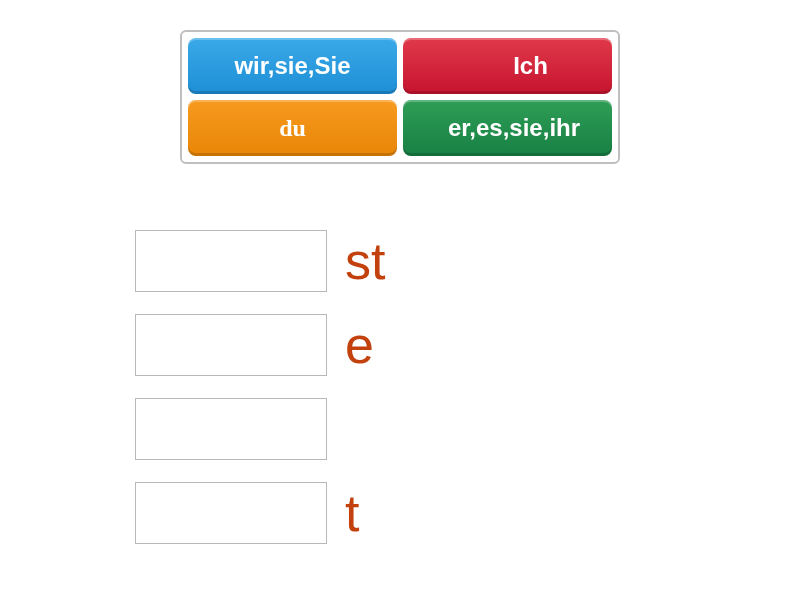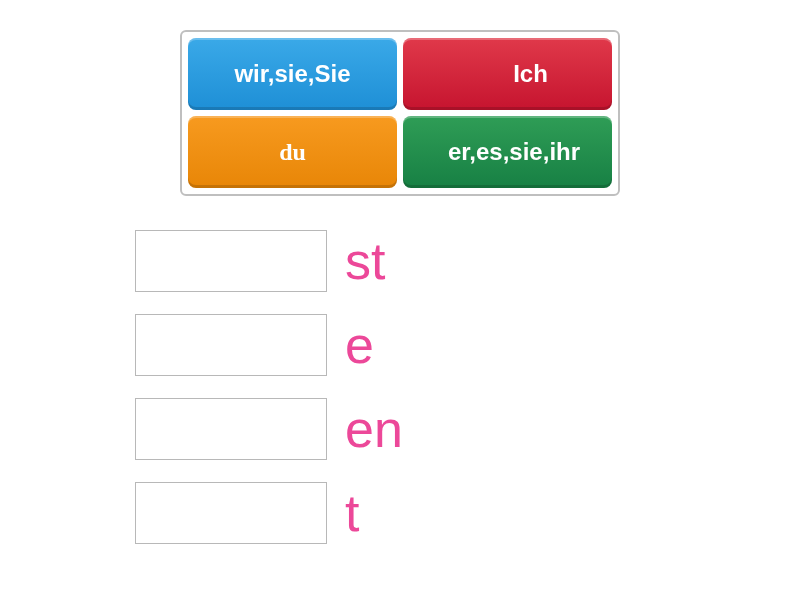--- a/index.html
+++ b/index.html
@@ -4,34 +4,34 @@
 <style>
   html,body{margin:0;padding:0;width:800px;height:600px;background:#fff;font-family:Arial,Helvetica,sans-serif;}
   .stage{position:relative;width:800px;height:600px;}
   .tile-tray{
     position:absolute;left:180px;top:30px;width:440px;
     border:2px solid #bfbfbf;border-radius:6px;background:#fff;
     display:grid;grid-template-columns:1fr 1fr;grid-template-rows:1fr 1fr;
     gap:6px;padding:6px;box-sizing:border-box;
   }
   .tile{
-    height:72px;border-radius:8px;display:flex;align-items:center;justify-content:center;
+    height:56px;border-radius:8px;display:flex;align-items:center;justify-content:center;
     color:#fff;font-weight:700;font-size:24px;cursor:grab;user-select:none;
     box-shadow:inset 0 -3px 0 rgba(0,0,0,.15), inset 0 2px 0 rgba(255,255,255,.25);
   }
   .tile.blue  {background:linear-gradient(#3aa9e8,#1e8fd6);}
   .tile.red   {background:linear-gradient(#e0394a,#c6142f);padding-left:46px;}
   .tile.orange{background:linear-gradient(#f79a1f,#e88607);font-family:Liberation Serif, serif;}
   .tile.green {background:linear-gradient(#2f9d56,#178044);padding-left:13px;}
   .rows{position:absolute;left:135px;top:230px;}
   .row{display:flex;align-items:center;margin-bottom:22px;}
   .slot{
     width:190px;height:60px;border:1px solid #b8b8b8;background:#fff;margin-right:18px;
   }
-  .ending{font-size:52px;color:#ec4899;line-height:1;}
+  .ending{font-size:52px;color:#c2410c;line-height:1;}
 </style>
 </head>
 <body>
 
 <div class="stage">
 
   <div class="tile-tray">
     <div class="tile blue">wir,sie,Sie</div>
     <div class="tile red">Ich</div>
     <div class="tile orange">du</div>
@@ -45,21 +45,20 @@
       <div class="ending">st</div>
     </div>
 
     <div class="row">
       <div class="slot"></div>
       <div class="ending">e</div>
     </div>
 
     <div class="row">
       <div class="slot"></div>
-      <div class="ending">en</div>
     </div>
 
     <div class="row">
       <div class="slot"></div>
       <div class="ending">t</div>
     </div>
 
   </div>
 </div>
 

